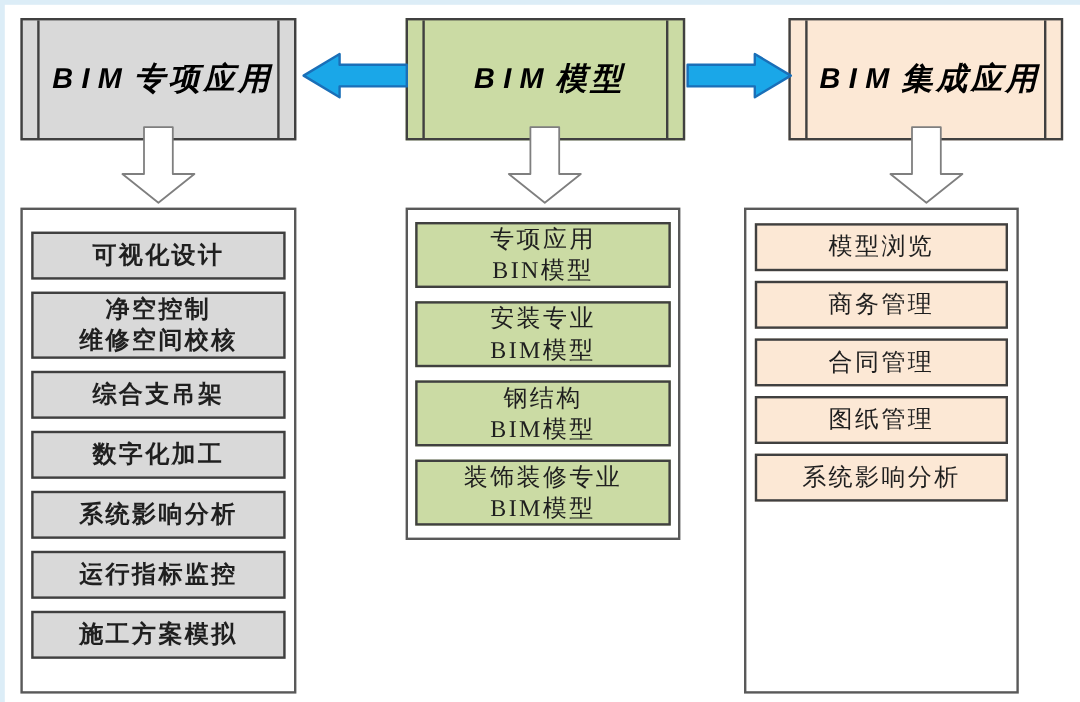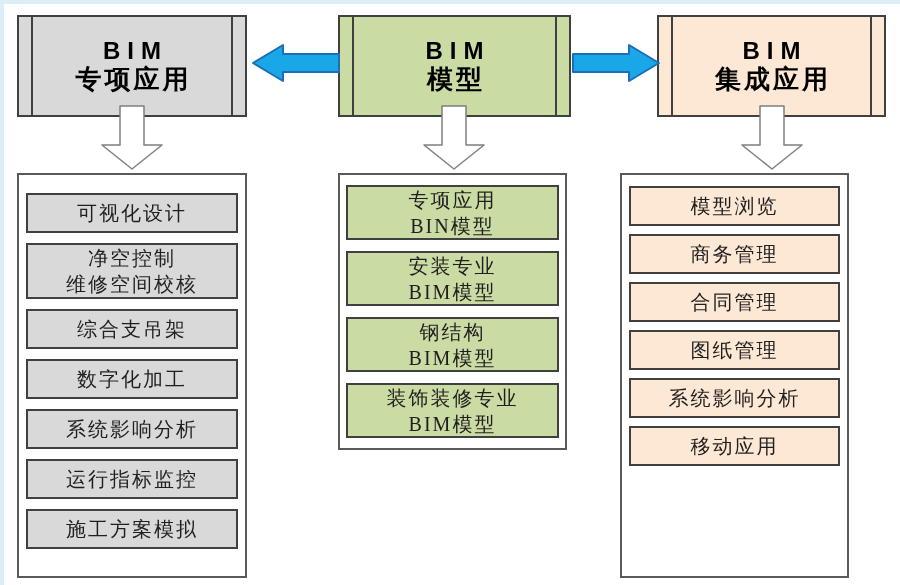--- a/index.html
+++ b/index.html
@@ -21,24 +21,25 @@
   }
 
   
   .header-box {
     position: absolute;
     top: 11px;               
     height: 102px;
     box-sizing: border-box;
     border: 2px solid var(--box_border, #404040);
     display: flex;
-    flex-direction: column;
+    flex-direction: row;
     align-items: center;
     justify-content: center;
     text-align: center;
+    font-style: italic;
   }
   .header-box .sidebar-line {
     position: absolute;
     top: 0;
     bottom: 0;
     width: 2px;
     background: var(--box_border, #404040);
   }
   .header-box .sidebar-line.left  { left: 12px; }
   .header-box .sidebar-line.right { right: 12px; }
@@ -70,21 +71,21 @@
   .list-container {
     position: absolute;
     top: 169px;              
     box-sizing: border-box;
     background: #ffffff;
     border: 2px solid var(--container_border, #595959);
     display: flex;
     flex-direction: column;
     align-items: stretch;
   }
-  .container-left  { left: 13px;  width: 230px; height: 405px; padding: 18px 7px 0 7px; gap: 10px; }
+  .container-left  { left: 13px;  width: 230px; height: 405px; padding: 18px 7px 0 7px; gap: 10px; font-weight: bold; }
   .container-center{ left: 334px; width: 229px; height: 277px; padding: 10px 6px 0 6px; gap: 11px; }
   .container-right { left: 616px; width: 229px; height: 405px; padding: 11px 7px 0 7px; gap: 8px;  }
 
   .item {
     box-sizing: border-box;
     border: 2px solid var(--box_border, #404040);
     display: flex;
     align-items: center;
     justify-content: center;
     flex: 0 0 auto;
@@ -212,18 +213,15 @@
       </div>
     <div class="item">
         <span class="item-label">合同管理</span>
       </div>
     <div class="item">
         <span class="item-label">图纸管理</span>
       </div>
     <div class="item">
         <span class="item-label">系统影响分析</span>
       </div>
-    <div class="item">
-        <span class="item-label">移动应用</span>
-      </div>
   </div>
 
 </div>
 
 </body></html>

